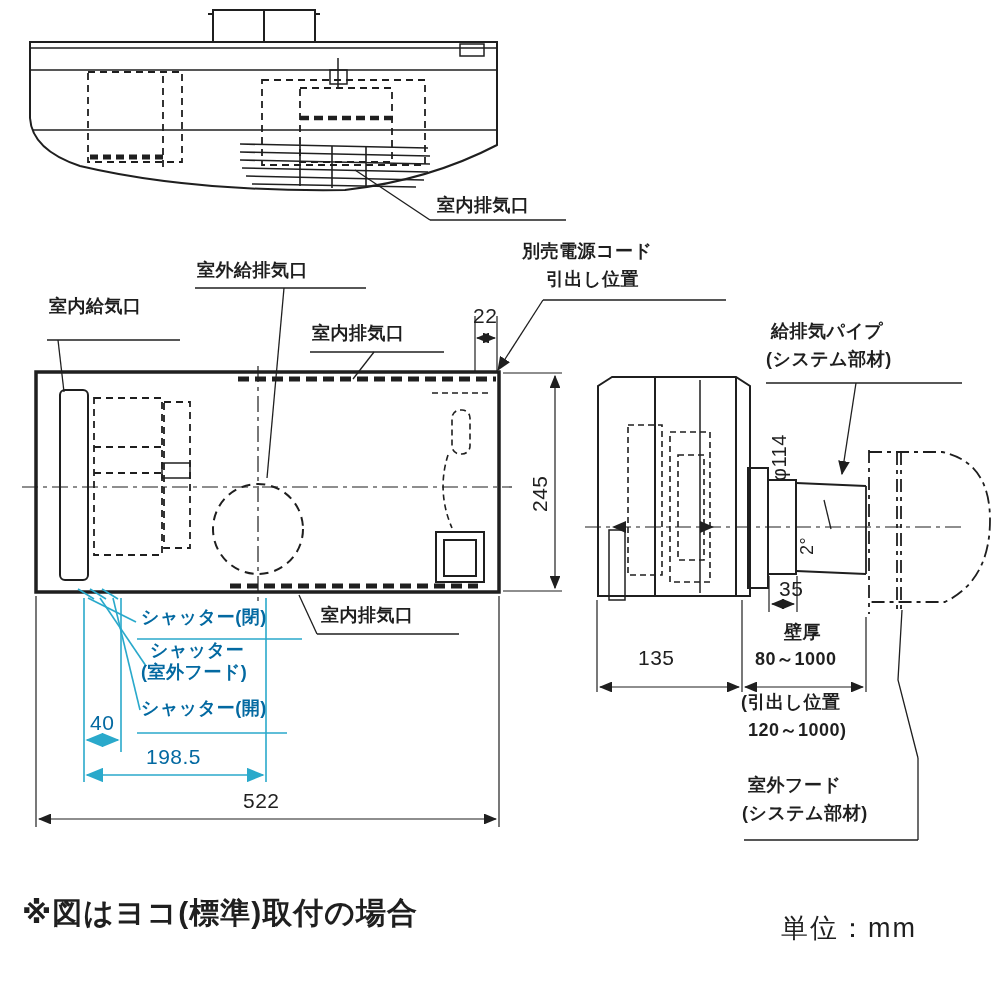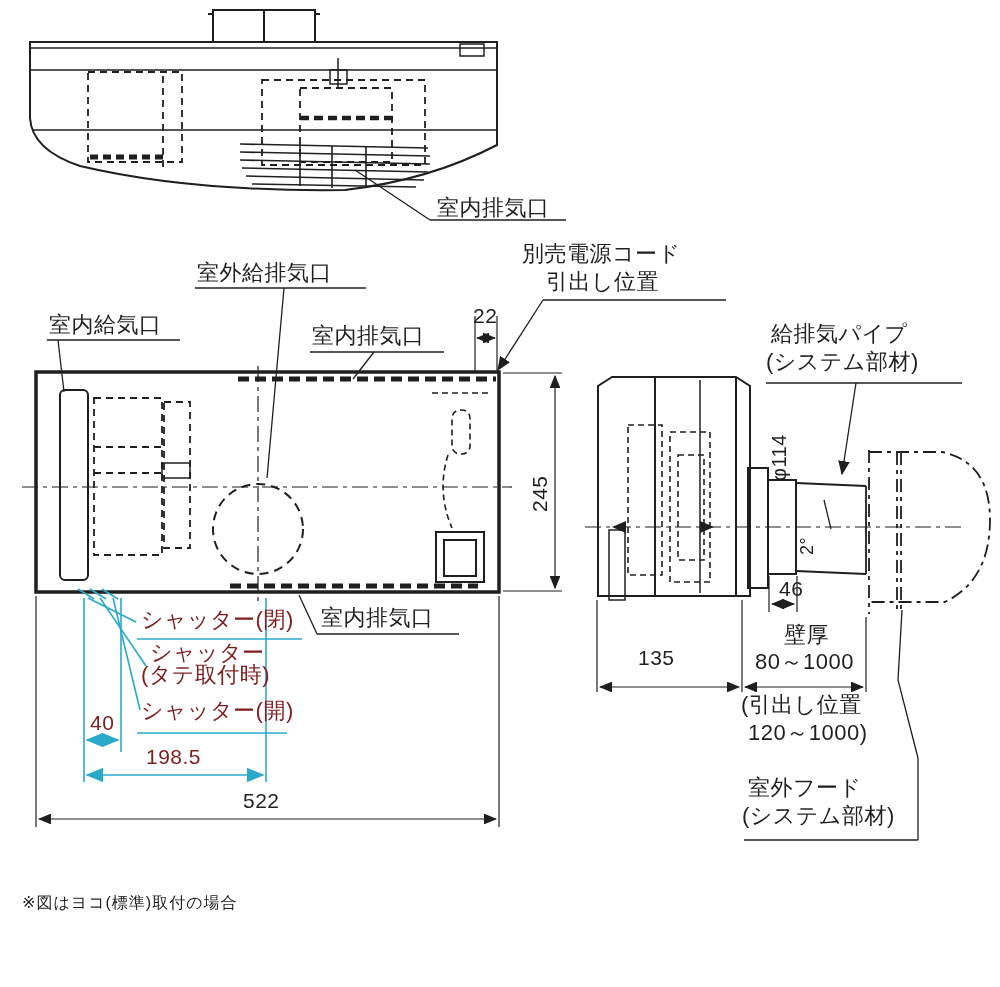--- a/index.html
+++ b/index.html
@@ -1,25 +1,25 @@
 <!DOCTYPE html>
 <html><head>
 <meta charset="utf-8">
 <style>
   html,body{margin:0;padding:0;background:#ffffff;}
   #canvas{
     position:relative;width:1000px;height:987px;background:#ffffff;overflow:hidden;
     font-family:"Liberation Sans","DejaVu Sans",sans-serif;color:#1f1f1f;
   }
   #linework{position:absolute;left:0;top:0;}
-  .lbl{position:absolute;white-space:nowrap;font-size:22px;line-height:1.05;color:#1f1f1f;letter-spacing:.5px;}
+  .lbl{position:absolute;white-space:nowrap;font-size:18px;line-height:1.05;color:#1f1f1f;letter-spacing:.5px;font-weight:bold;}
   .dim{position:absolute;white-space:nowrap;font-size:21px;color:#1f1f1f;letter-spacing:.5px;}
-  .cyan{color:#7f1d1d;}
+  .cyan{color:#0369a1;}
   .rot{transform:rotate(-90deg);transform-origin:left top;}
-  .note{position:absolute;white-space:nowrap;font-size:16px;font-weight:normal;color:#1f1f1f;letter-spacing:1px;}
+  .note{position:absolute;white-space:nowrap;font-size:30px;font-weight:bold;color:#1f1f1f;letter-spacing:1px;}
   .units{position:absolute;white-space:nowrap;font-size:27px;color:#1f1f1f;letter-spacing:2px;}
 </style>
 </head>
 <body>
 
 <div id="canvas">
 
   <svg id="linework" width="1000" height="987" viewBox="0 0 1000 987">
     <defs>
       <marker id="ab" orient="auto" markerWidth="11" markerHeight="9" refX="10" refY="4.5">
@@ -217,42 +217,43 @@
         <line x1="918" y1="840" x2="744" y2="840"></line>
       </g>
     </g>
   </svg>
 
   <span class="lbl" style="left:437px;top:196px">室内排気口</span>
 
   <span class="lbl" style="left:197px;top:261px">室外給排気口</span>
   <span class="lbl" style="left:522px;top:242px">別売電源コード</span>
   <span class="lbl" style="left:546px;top:270px">引出し位置</span>
-  <span class="lbl" style="left:49px;top:313px">室内給気口</span>
+  <span class="lbl" style="left:49px;top:297px">室内給気口</span>
   <span class="lbl" style="left:312px;top:324px">室内排気口</span>
   <span class="dim" style="left:473px;top:304px">22</span>
   <span class="dim rot" style="left:528px;top:512px">245</span>
   <span class="dim" style="left:243px;top:789px">522</span>
 
   <span class="lbl cyan" style="left:141px;top:608px">シャッター(閉)</span>
   <span class="lbl cyan" style="left:150px;top:641px">シャッター</span>
-  <span class="lbl cyan" style="left:141px;top:663px">(タテ取付時)</span>
+  <span class="lbl cyan" style="left:141px;top:663px">(室外フード)</span>
   <span class="lbl cyan" style="left:141px;top:699px">シャッター(開)</span>
   <span class="lbl" style="left:321px;top:606px">室内排気口</span>
   <span class="dim cyan" style="left:90px;top:711px">40</span>
   <span class="dim cyan" style="left:146px;top:745px">198.5</span>
 
   <span class="lbl" style="left:771px;top:322px">給排気パイプ</span>
   <span class="lbl" style="left:766px;top:350px">(システム部材)</span>
   <span class="dim rot" style="left:768px;top:481px;font-size:20px">φ114</span>
   <span class="dim rot" style="left:797px;top:555px;font-size:18px">2°</span>
-  <span class="dim" style="left:779px;top:577px">46</span>
+  <span class="dim" style="left:779px;top:577px">35</span>
   <span class="dim" style="left:638px;top:646px">135</span>
   <span class="lbl" style="left:784px;top:623px">壁厚</span>
   <span class="lbl" style="left:755px;top:650px">80～1000</span>
   <span class="lbl" style="left:741px;top:693px">(引出し位置</span>
   <span class="lbl" style="left:748px;top:721px">120～1000)</span>
   <span class="lbl" style="left:748px;top:776px">室外フード</span>
   <span class="lbl" style="left:742px;top:804px">(システム部材)</span>
 
   <span class="note" style="left:22px;top:893px">※図はヨコ(標準)取付の場合</span>
+  <span class="units" style="left:781px;top:910px">単位：mm</span>
 
 </div>
 
 </body></html>

